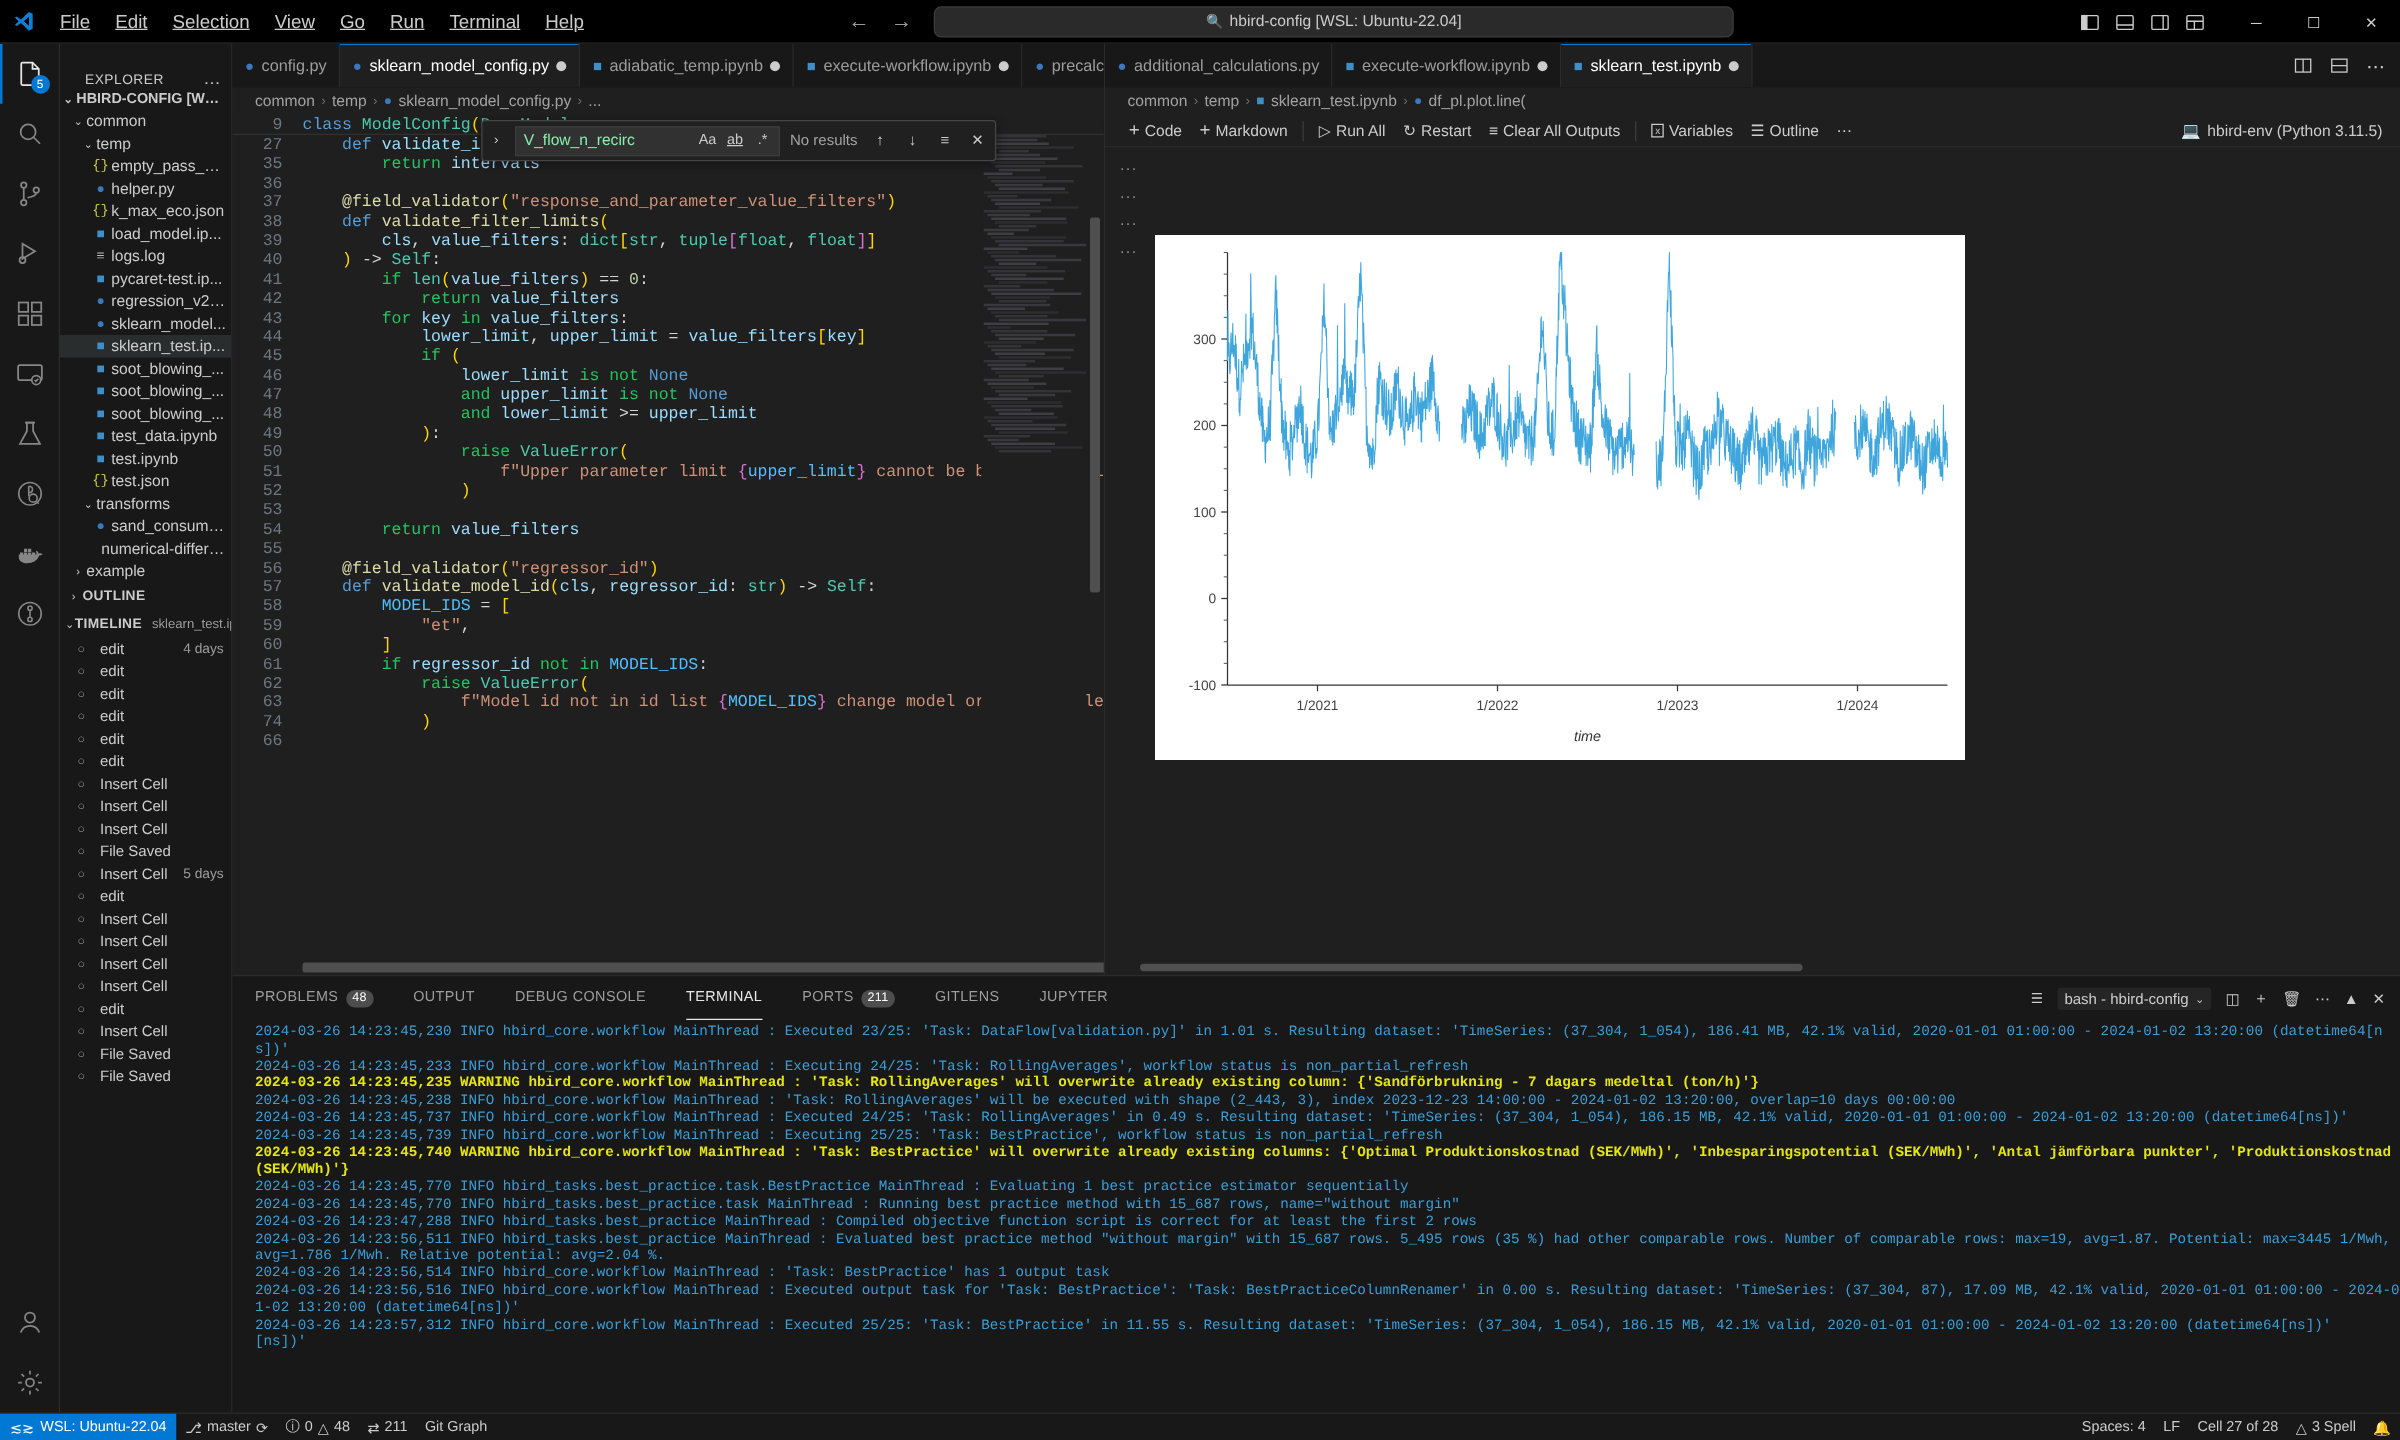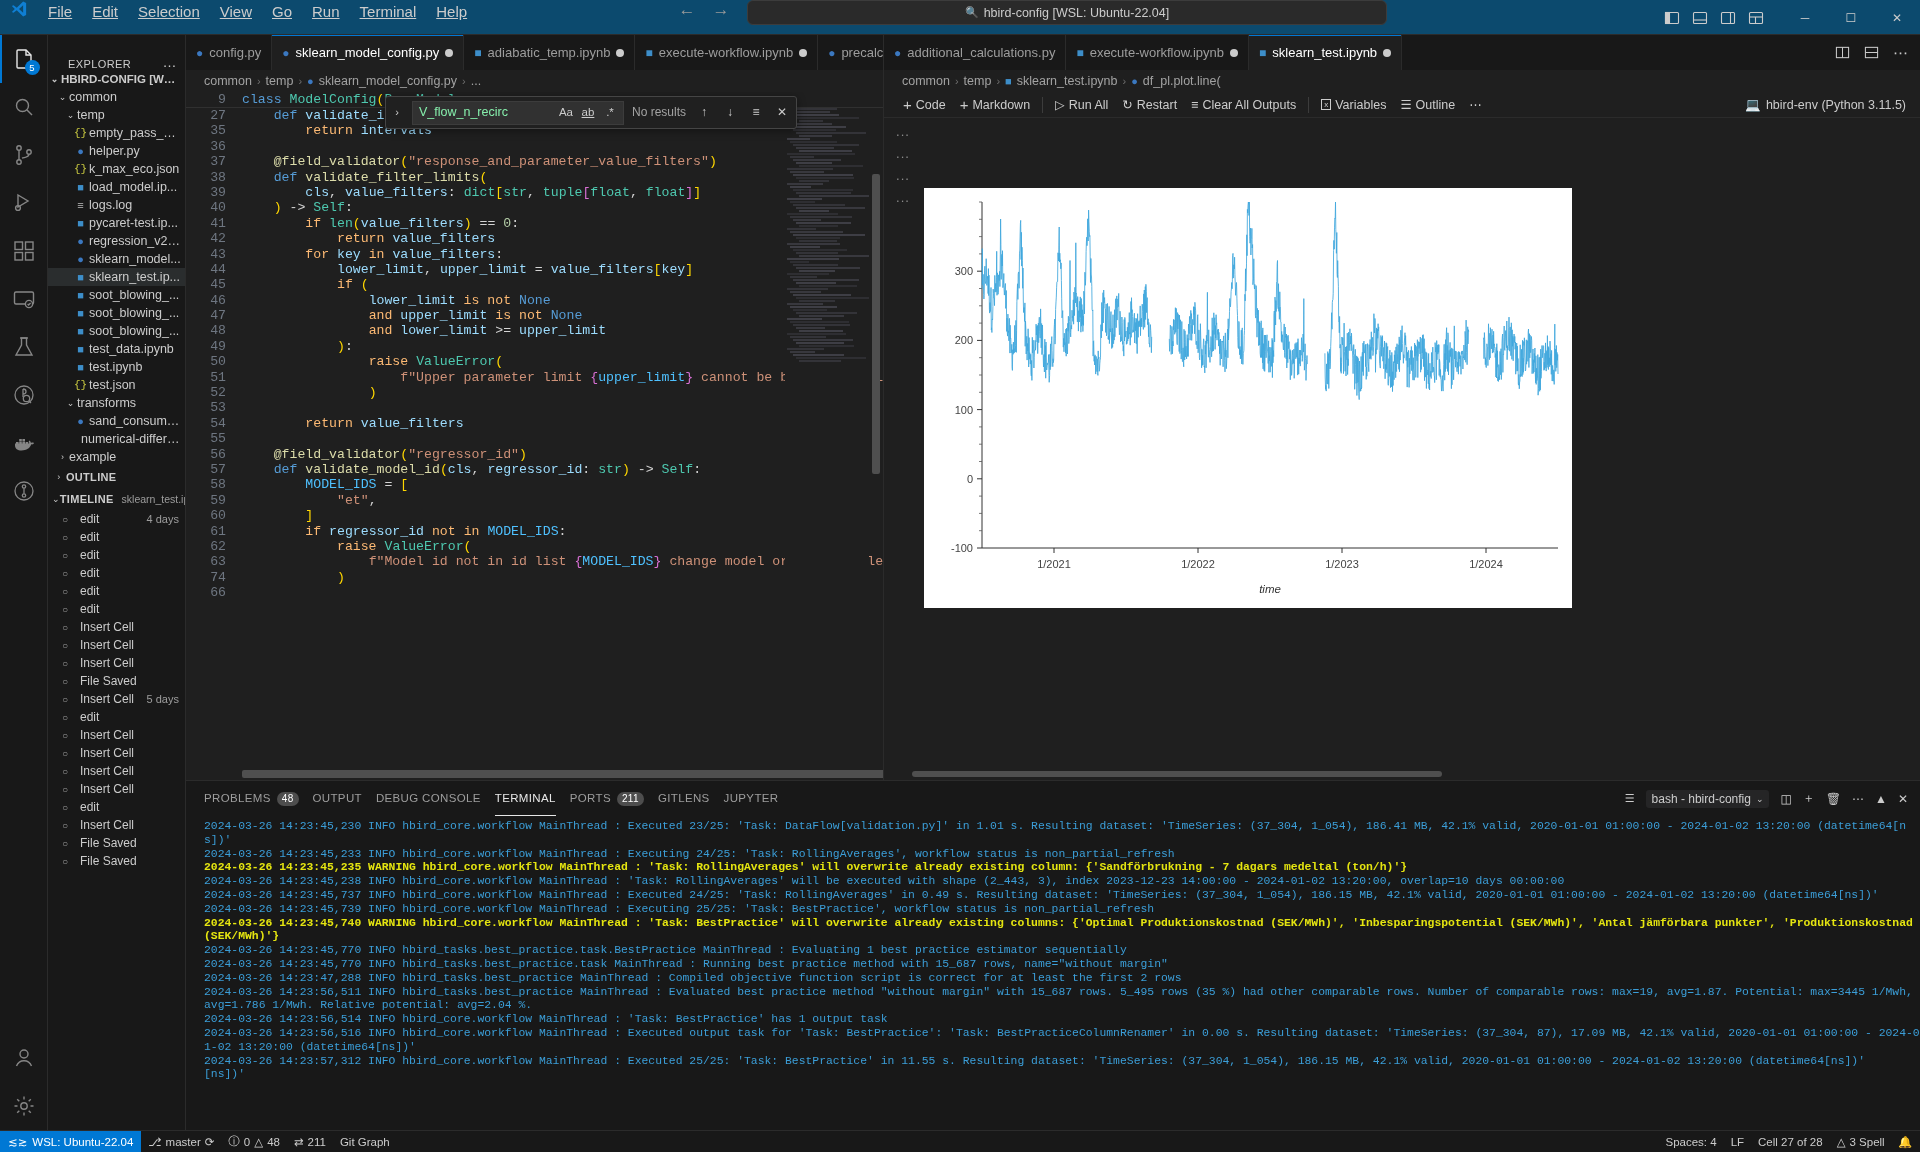--- a/index.html
+++ b/index.html
@@ -7,21 +7,21 @@
     width: 1920px; height: 1152px;
     background: #1e1e1e;
     font-family: "Liberation Sans", sans-serif;
     overflow: hidden;
     color: #cccccc;
   }
   .app { width: 1920px; height: 1152px; display: flex; flex-direction: column; position: relative; }
 
   
   .titlebar {
-    height: 35px; background: #0c4a6e; display: flex; align-items: flex-start;
+    height: 35px; background: #000000; display: flex; align-items: center;
     border-bottom: 1px solid #2b2b2b; flex: 0 0 35px; position: relative;
   }
   .vscode-logo { width: 38px; display: flex; align-items: center; justify-content: center; }
   .vscode-logo svg { width: 18px; height: 18px; }
   .menubar { display: flex; align-items: center; gap: 0px; }
   .menu-item {
     font-size: 15px; color: #cccccc; padding: 3px 10px; cursor: default;
     white-space: nowrap;
   }
   .menu-item u { text-decoration: underline; }
@@ -115,21 +115,21 @@
   .breadcrumb .nb { color: #3d8ec9; font-size: 11px;}
 
   .codearea { flex: 1 1 auto; background: #1f1f1f; position: relative; overflow: hidden;
               font-family: "Liberation Mono", monospace; font-size: 13.2px; line-height: 15.4px; }
   .code-sticky { position: absolute; top: 0; left: 0; right: 0; height: 16px;
                  background: #1f1f1f; z-index: 6; border-bottom: 1px solid #303030;}
   .code-line { height: 15.4px; display: flex; white-space: pre; }
   .ln { width: 56px; flex: 0 0 56px; text-align: right; padding-right: 16px; color: #6e7681; }
   .ctext { flex: 1 1 auto; }
   
-  .k  { color: #fdba74; }   
+  .k  { color: #22c55e; }   
   .kf { color: #569cd6; }   
   .fn { color: #dcdcaa; }
   .cl { color: #4ec9b0; }
   .var{ color: #9cdcfe; }
   .st { color: #ce9178; }
   .nu { color: #b5cea8; }
   .op { color: #d4d4d4; }
   .br1{ color: #ffd700; }
   .br2{ color: #da70d6; }
   .dec{ color: #dcdcaa; }
@@ -903,21 +903,21 @@
             <div style="position:absolute;left:28px;right:2px;bottom:2px;height:9px;">
               <div style="position:absolute;left:0;width:530px;top:2px;height:6px;background:#4f4f4f;border-radius:3px"></div>
             </div>
           </div>
         </div>
 
       </div>
 
       <div class="panel">
         <div class="panel-tabs">
-          <div id="panel-tabs" style="display:flex;gap:14px;align-items:center">
+          <div id="panel-tabs" style="display:flex;gap:32px;align-items:center">
               <div class="ptab">
                 <span>PROBLEMS</span>
                 <span class="cnt">48</span>
               </div>
               <div class="ptab">
                 <span>OUTPUT</span>
               </div>
               <div class="ptab">
                 <span>DEBUG CONSOLE</span>
               </div>

